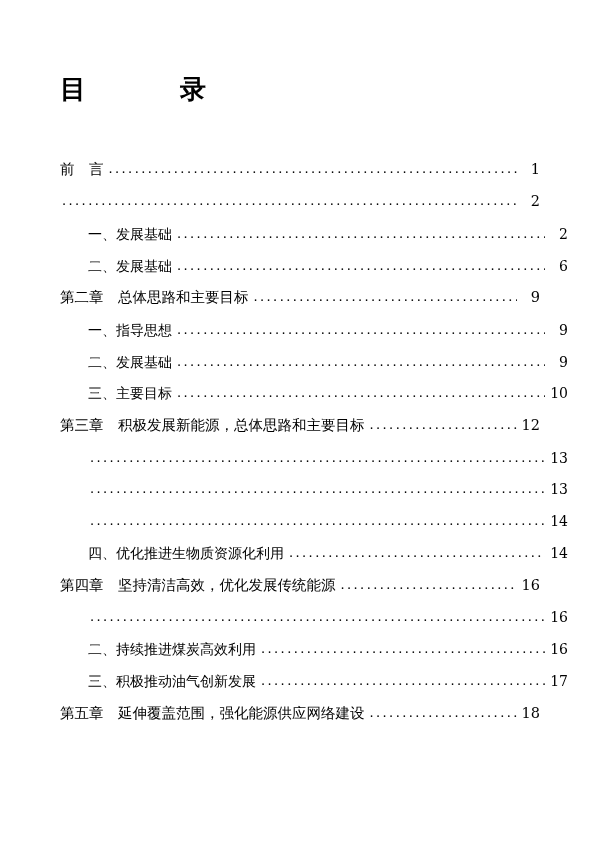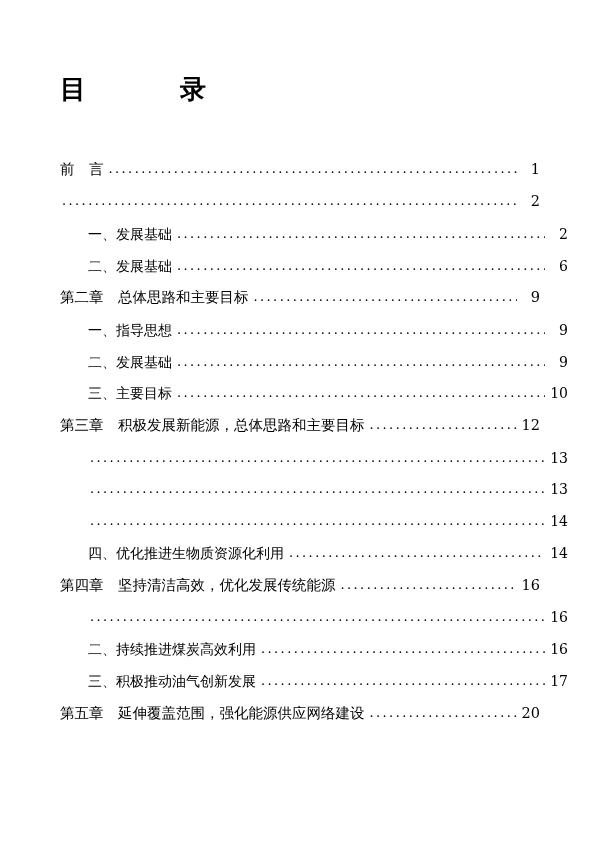--- a/index.html
+++ b/index.html
@@ -157,17 +157,17 @@
         <span class="toc-page">16</span>
       </div>
       <div class="toc-entry level-2">
         <span class="toc-label">三、积极推动油气创新发展</span>
         <span class="toc-dots">...........................................................................................</span>
         <span class="toc-page">17</span>
       </div>
       <div class="toc-entry level-1">
         <span class="toc-label">第五章　延伸覆盖范围，强化能源供应网络建设</span>
         <span class="toc-dots">...........................................................................................</span>
-        <span class="toc-page">20</span>
+        <span class="toc-page">18</span>
       </div>
     </div>
 
 </div>
 
 </body></html>

